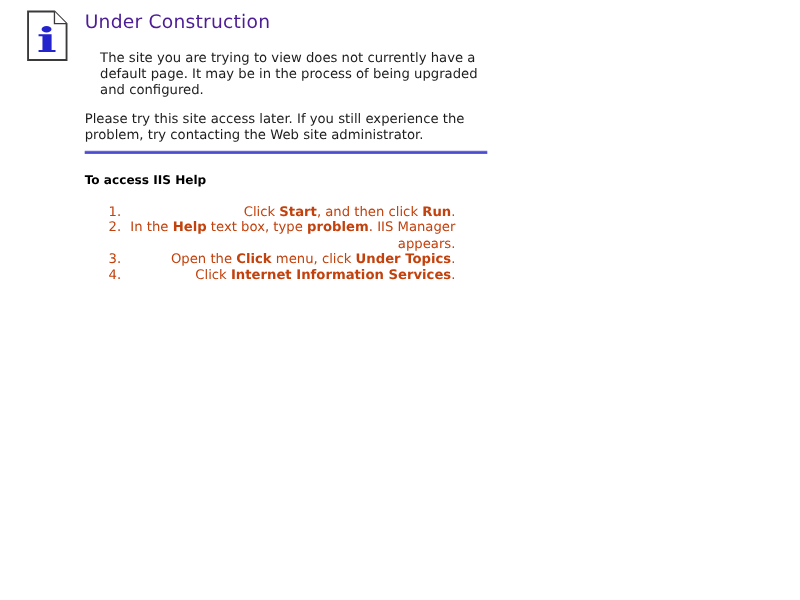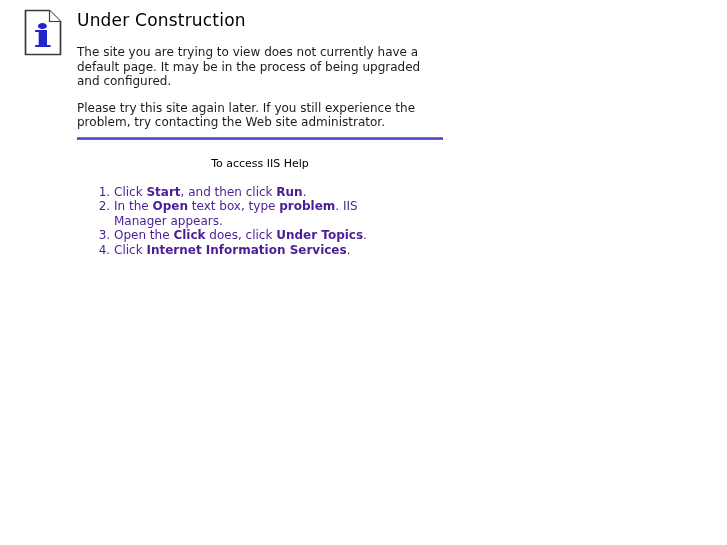--- a/index.html
+++ b/index.html
@@ -27,54 +27,55 @@
     position: absolute;
     left: 77px;
     top: 8px;
     width: 366px;
   }
   h1.title {
     margin: 2px 0 0 0;
     font-size: 17px;
     line-height: 21px;
     font-weight: normal;
-    color: #000000;
+    color: #4c1d95;
     letter-spacing: 0.2px;
   }
   p.body-text {
     font-size: 12px;
     line-height: 14.5px;
     margin: 12px 0 0 0;
     color: #1c1c1c;
   }
   p.body-text.first {
     margin-top: 14px;
+    margin-left: 14px;
   }
   hr.divider {
     border: none;
     height: 3px;
     width: 100%;
     margin: 7px 0 0 0;
     background: linear-gradient(#8c8ce4, #4646cc 45%, #6a6ad8);
   }
   h4.subheading {
     margin: 17px 0 0 0;
     font-size: 11px;
     line-height: 13px;
-    font-weight: normal;
+    font-weight: bold;
     color: #000000;
-    text-align: center;
   }
   ol.steps {
     margin: 15px 0 0 0;
     padding-left: 37px;
     width: 300px;
     font-size: 12px;
     line-height: 14.5px;
-    color: #4c1d95;
+    color: #c2410c;
+    text-align: right;
   }
   ol.steps li {
     margin: 0;
     padding: 0;
   }
 </style>
 </head>
 <body>
 
 <div class="page">
@@ -85,28 +86,28 @@
       <path d="M25.5 1.5 V12.5 H36.5" fill="#ffffff" stroke="#3a3a3a" stroke-width="1.2"></path>
       <text transform="translate(18.5,38) scale(1.55,1)" text-anchor="middle" font-family="DejaVu Serif, Liberation Serif, serif" font-size="31" font-weight="bold" fill="#2424cc">i</text>
     </svg>
   </div>
 
   <div class="content">
     <h1 class="title">Under Construction</h1>
 
     <p class="body-text first">The site you are trying to view does not currently have a default page. It may be in the process of being upgraded and configured.</p>
 
-    <p class="body-text">Please try this site again later. If you still experience the problem, try contacting the Web site administrator.</p>
+    <p class="body-text">Please try this site access later. If you still experience the problem, try contacting the Web site administrator.</p>
 
     <hr class="divider">
 
 
     <h4 class="subheading">To access IIS Help</h4>
 
     <ol class="steps">
         <li><span>Click </span><b>Start</b><span>, and then click </span><b>Run</b><span>.</span></li>
-        <li><span>In the </span><b>Open</b><span> text box, type </span><b>problem</b><span>. IIS Manager appears.</span></li>
-        <li><span>Open the </span><b>Click</b><span> does, click </span><b>Under Topics</b><span>.</span></li>
+        <li><span>In the </span><b>Help</b><span> text box, type </span><b>problem</b><span>. IIS Manager appears.</span></li>
+        <li><span>Open the </span><b>Click</b><span> menu, click </span><b>Under Topics</b><span>.</span></li>
         <li><span>Click </span><b>Internet Information Services</b><span>.</span></li>
       </ol>
   </div>
 
 </div>
 
 </body></html>

